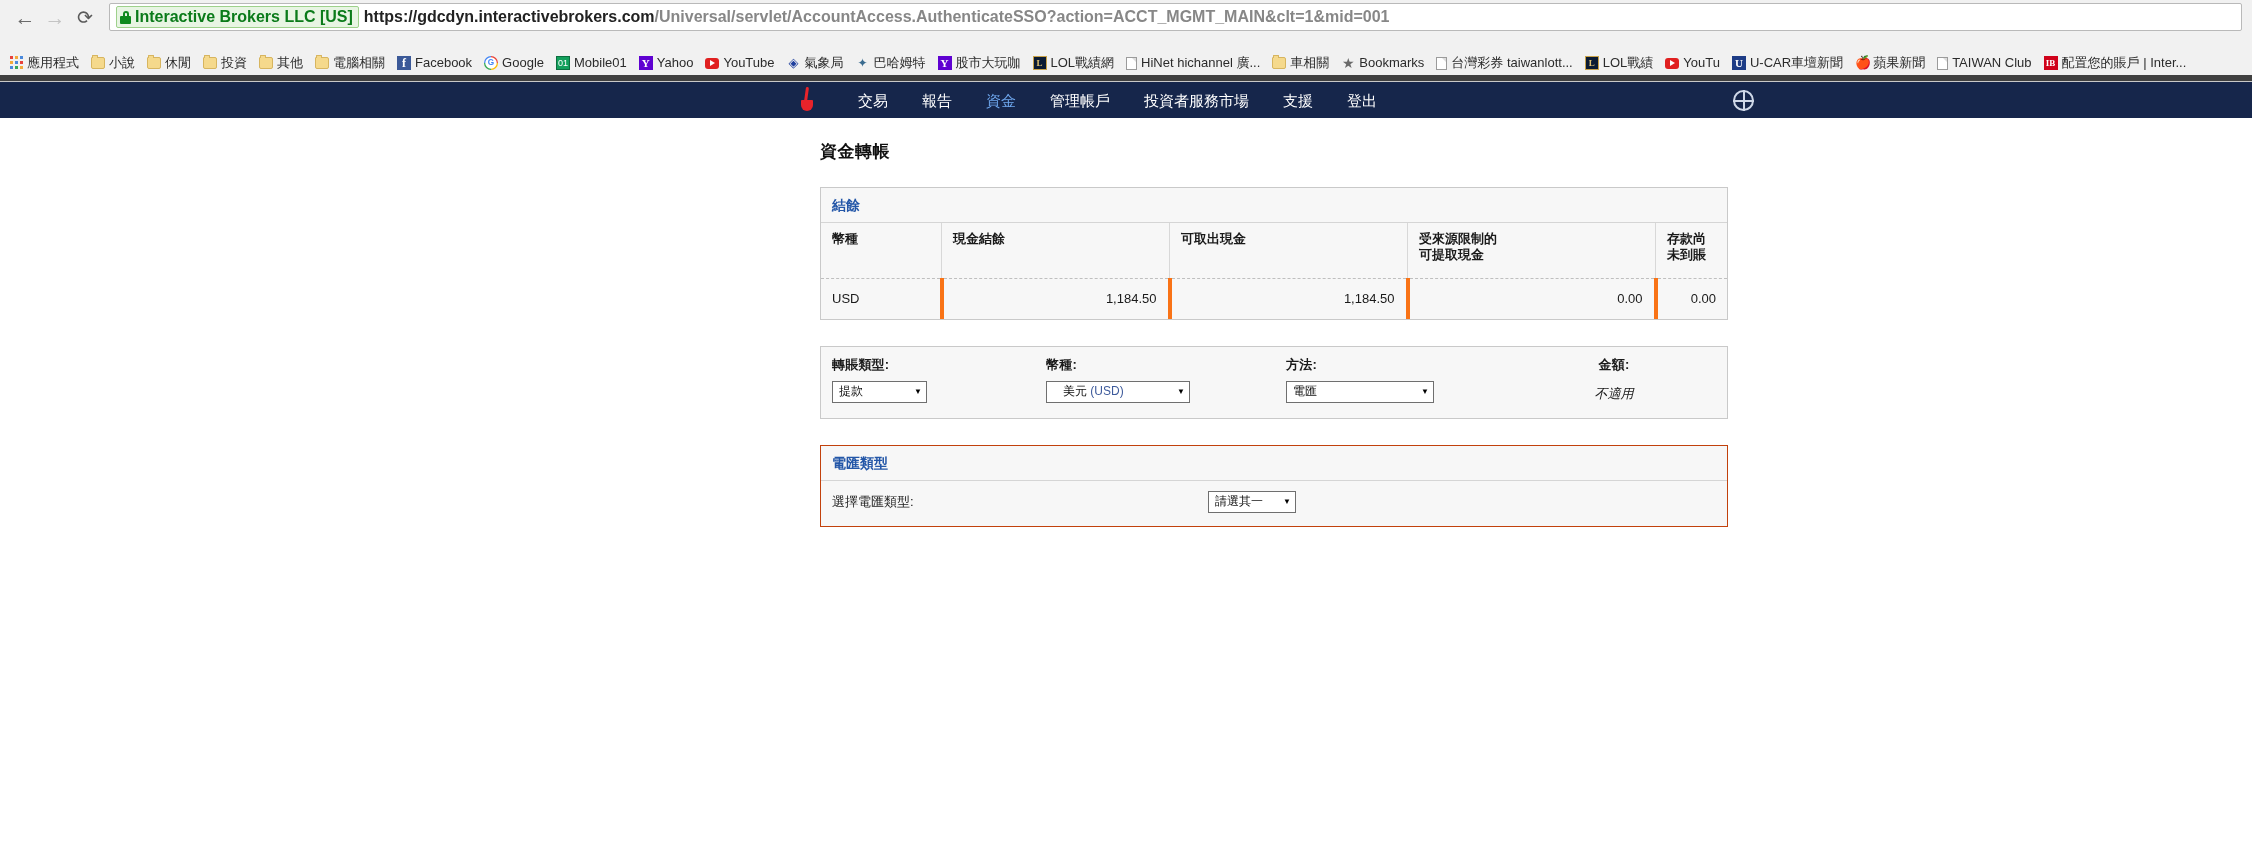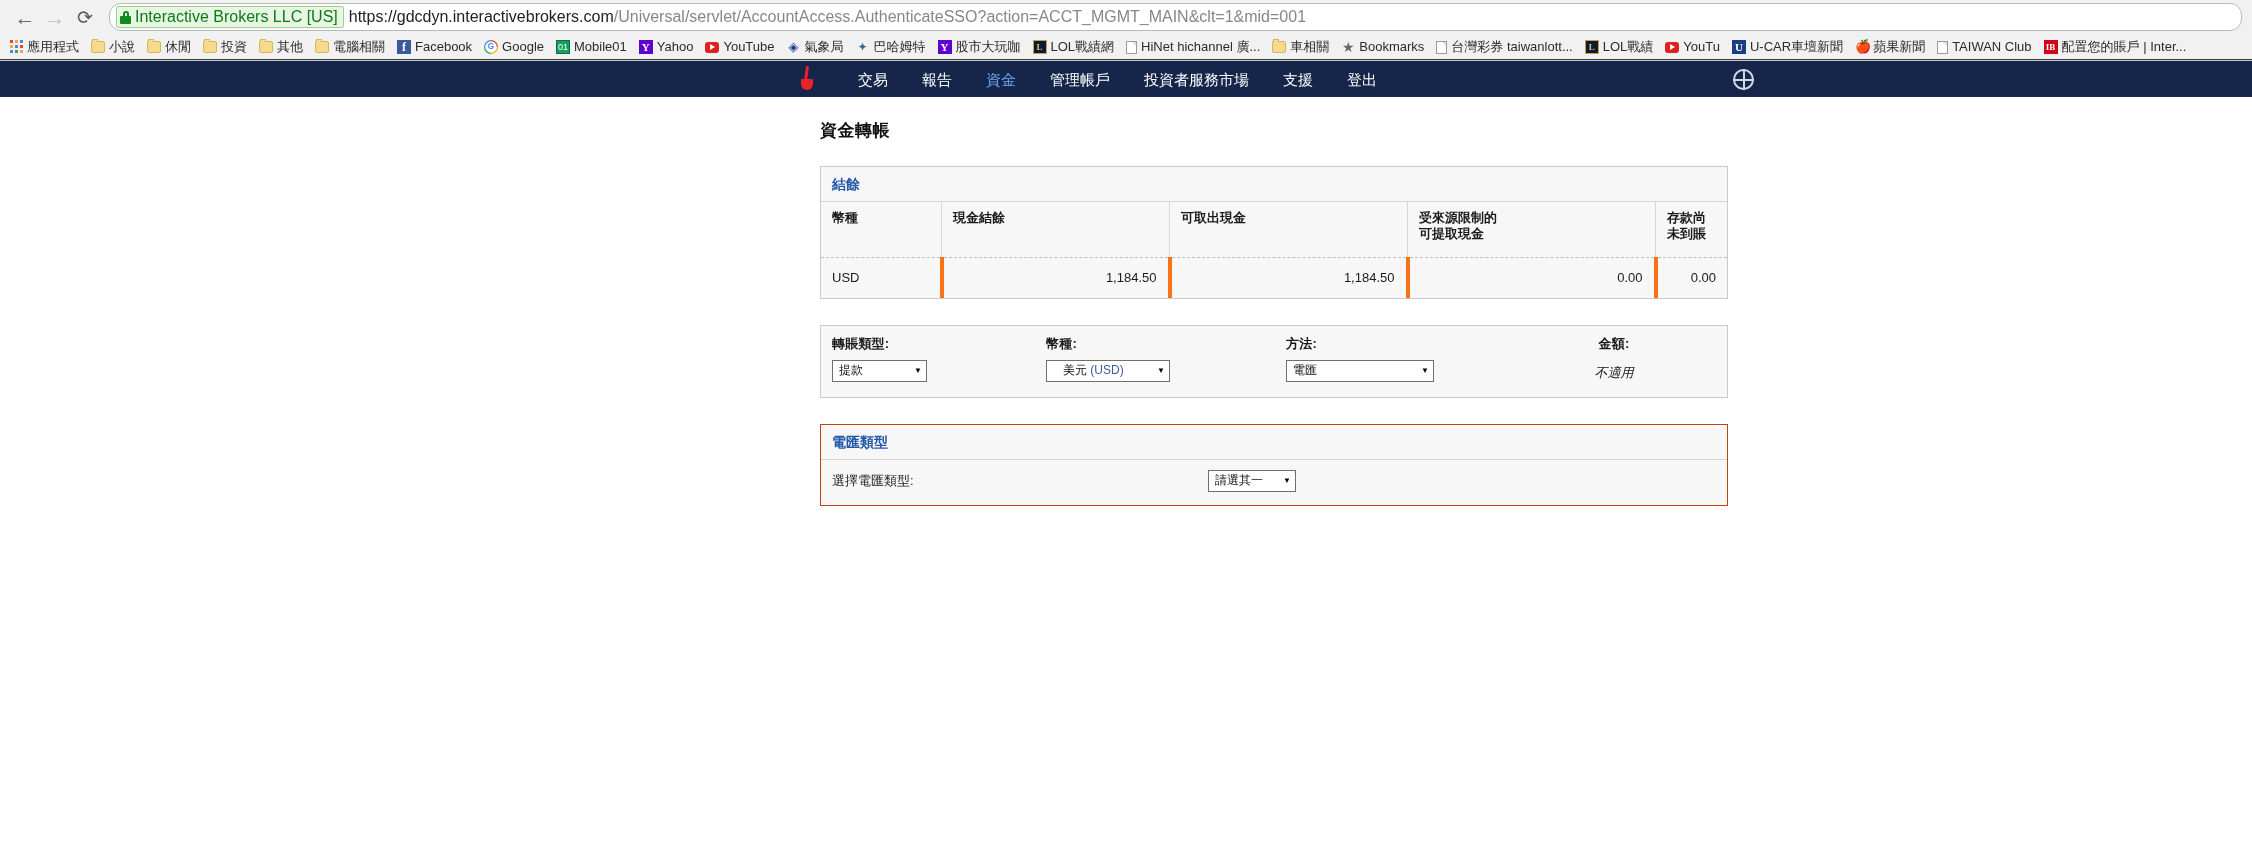--- a/index.html
+++ b/index.html
@@ -39,26 +39,27 @@
   }
   .nav-btn.disabled { color: #c4c4c4; }
   .nav-btn.reload { font-size: 19px; color: #5a5a5a; }
 
   .omnibox {
     flex: 1;
     margin-left: 9px;
     height: 26px;
     background: #ffffff;
     border: 1px solid #b9b9b9;
-    border-radius: 12px;
+    border-radius: 2px;
     display: flex;
     align-items: center;
     padding: 0 6px;
     overflow: hidden;
     white-space: nowrap;
+    font-weight: bold;
   }
   .secure-chip {
     display: inline-flex;
     align-items: center;
     background: #e8f5e3;
     border: 1px solid #9ed18b;
     border-radius: 2px;
     padding: 0 5px 0 3px;
     height: 20px;
     margin-right: 5px;
@@ -98,24 +99,25 @@
     line-height: 1;
   }
   .url-text .dim { color: #878787; margin-top: 28px; }
 
   
   .bookmarks-bar {
     height: 25px;
     display: flex;
     align-items: center;
     background: #f1f1f1;
-    border-bottom: 1px solid #404040;
+    border-bottom: 6px solid #404040;
     padding: 0 4px;
     overflow: hidden;
     white-space: nowrap;
+    margin-top: 16px;
   }
   .bm {
     display: inline-flex;
     align-items: center;
     height: 21px;
     padding: 0 6px;
     font-size: 13px;
     color: #2b2b2b;
     flex: 0 0 auto;
     border-radius: 2px;
@@ -477,21 +479,21 @@
     font-size: 12px;
     color: #111111;
   }
   .sel .caret {
     font-size: 8px;
     color: #000;
     margin-left: 8px;
     line-height: 1;
   }
   .sel.w-xfer { width: 95px; }
-  .sel.w-cur  { width: 124px; padding-left: 16px; }
+  .sel.w-cur  { width: 144px; padding-left: 16px; }
   .sel.w-meth { width: 148px; }
   .sel.w-wire { width: 88px; }
   .sel .usd { color: #3d5a9b; }
 
   
   .wire-panel {
     width: 908px;
     border: 1px solid #c2410c;
     background: #f7f7f7;
     box-sizing: border-box;

